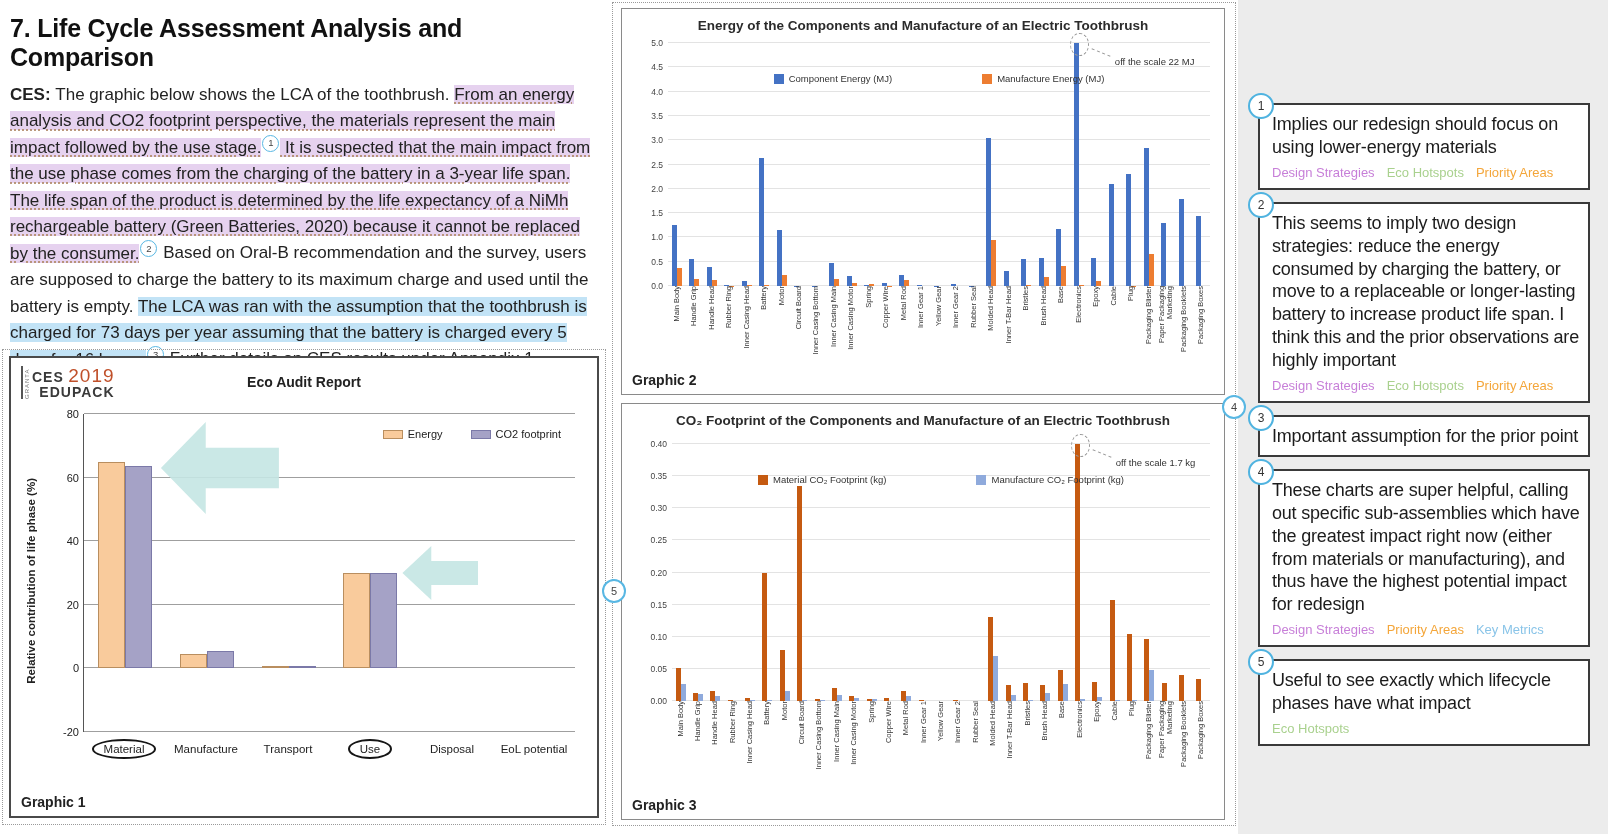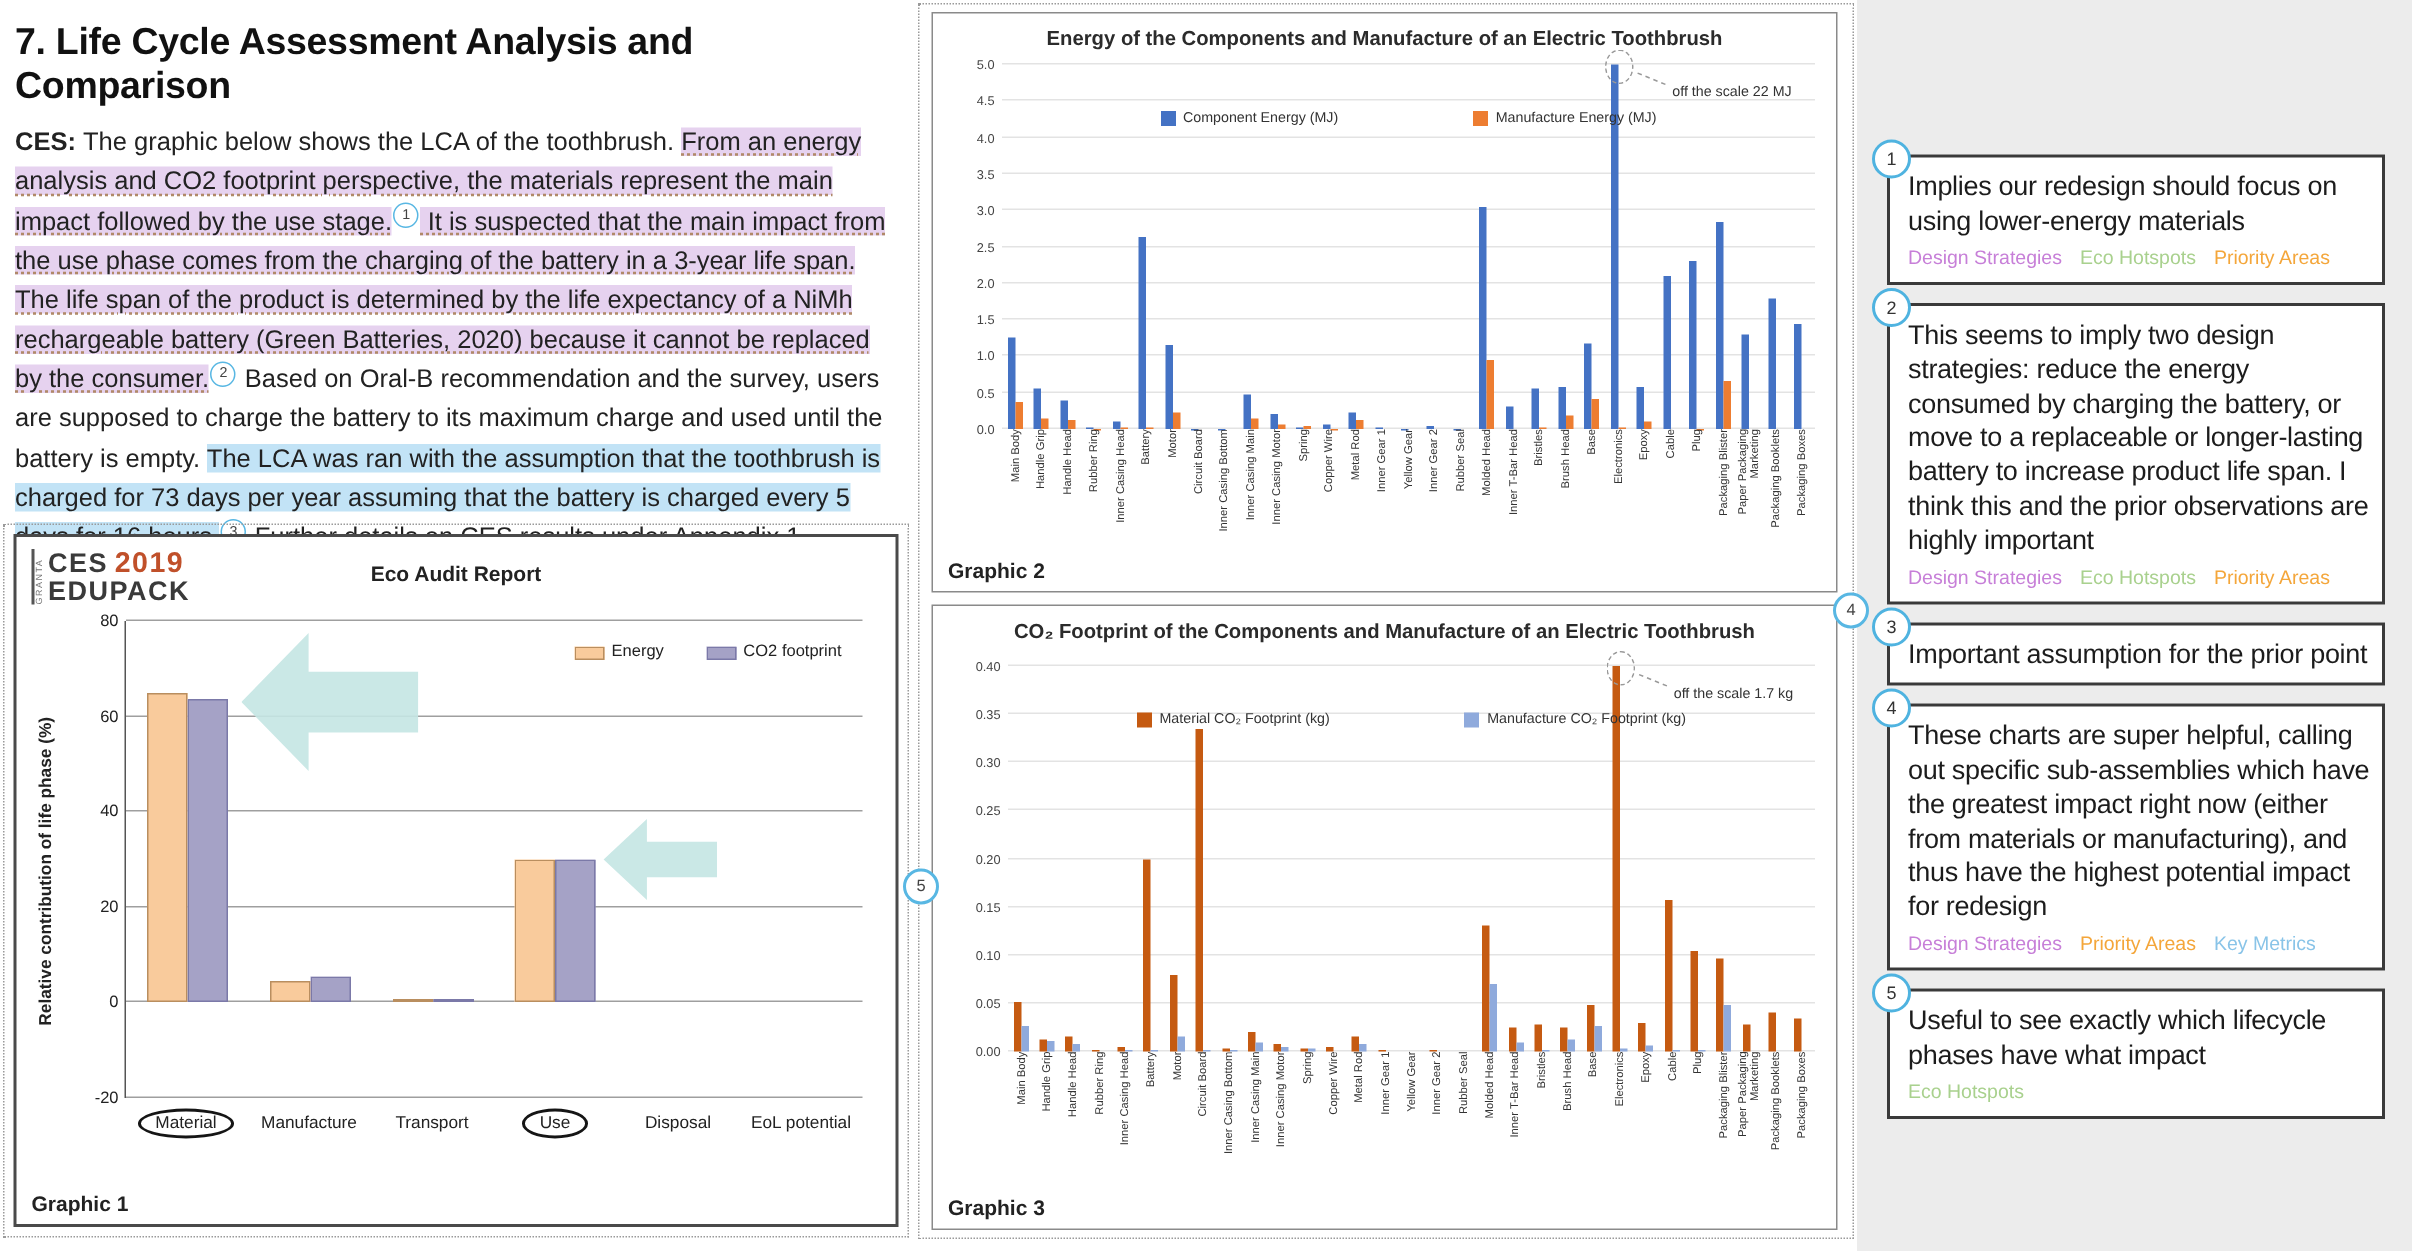--- a/index.html
+++ b/index.html
@@ -14,22 +14,22 @@
   .seg.blue{background:#c2e3f6;}
   .num-marker{display:inline-flex;align-items:center;justify-content:center;width:15px;height:15px;border-radius:50%;
     border:1.6px solid #58b7e3;background:#fff;color:#444;font-size:9.5px;vertical-align:super;margin:0 1px;line-height:1;}
 
   .g1-outer{position:absolute;left:2px;top:349px;width:602px;height:474px;border:1.5px dotted #9a9a9a;}
   .chartbox{background:#fff;position:relative;}
   .g1{position:absolute;left:6px;top:6px;right:6px;bottom:6px;border:2px solid #4a4a4a;}
   .ces-logo{position:absolute;top:8px;left:10px;display:flex;align-items:stretch;gap:2px;}
   .granta{writing-mode:vertical-rl;transform:rotate(180deg);font-size:6px;color:#777;letter-spacing:1px;border-right:2px solid #555;padding-right:1px;}
   .logo-lines{line-height:1;}
-  .ces,.edu{font-size:18px;font-weight:bold;color:#3a3a3a;letter-spacing:1px;}
-  .yr{font-size:19px;font-weight:bold;color:#c0502a;letter-spacing:1px;}
+  .ces,.edu{font-size:14px;font-weight:bold;color:#3a3a3a;letter-spacing:1px;text-align:right;}
+  .yr{font-size:19px;font-weight:normal;color:#c0502a;letter-spacing:1px;}
   .g1-title{position:absolute;top:16px;left:0;right:0;text-align:center;font-weight:bold;font-size:14px;color:#222;}
   .g1-ylabel{position:absolute;left:14px;top:120px;writing-mode:vertical-rl;transform:rotate(180deg);font-weight:bold;font-size:11.5px;color:#222;}
   .g1 .chart-area{position:absolute;top:56px;left:72px;right:22px;bottom:50px;}
   .g1 .plot{position:absolute;left:0;right:0;top:0;bottom:34px;border-left:1.5px solid #555;}
   .g1 .labels{position:absolute;left:0;right:0;bottom:0;height:34px;display:flex;align-items:center;}
   .g1 .lab{flex:1;text-align:center;font-size:11.5px;color:#222;}
   .g1 .lab .circled{border:2px solid #151515;border-radius:50%;padding:2px 10px;}
   .g1 .gridline{position:absolute;left:0;right:0;height:1px;background:#9f9f9f;}
   .g1 .ytick{font-size:11px;color:#222;}
   .g1 .legend{position:absolute;top:14px;right:14px;display:flex;gap:28px;font-size:11px;color:#222;}
@@ -47,21 +47,21 @@
   .gridline{position:absolute;left:0;right:0;height:1px;background:#e3e3e3;}
   .ytick{position:absolute;right:100%;margin-right:5px;transform:translateY(50%);font-size:8.5px;color:#444;white-space:nowrap;}
   .bars{position:absolute;inset:0;display:flex;}
   .group{flex:1;position:relative;}
   .bar{position:absolute;}
   .labels{position:absolute;left:0;right:0;bottom:0;display:flex;}
   .g2 .labels{height:84px;} .g3 .labels{height:92px;}
   .labels.rot .lab{flex:1;display:flex;justify-content:center;align-items:flex-start;overflow:hidden;}
   .labels.rot .lab span{writing-mode:vertical-rl;transform:rotate(180deg);font-size:7.5px;color:#333;line-height:1.1;max-height:90px;text-align:right;}
   .g2 .legend,.g3 .legend{position:absolute;top:30px;left:0;right:0;display:flex;justify-content:center;gap:90px;font-size:9.5px;color:#333;}
-  .leg-item{display:inline-flex;align-items:flex-end;gap:5px;}
+  .leg-item{display:inline-flex;align-items:center;gap:5px;}
   .swatch{display:inline-block;width:10px;height:10px;}
   .g1 .swatch{width:20px;height:9px;}
   .offscale-circle{position:absolute;top:-10px;width:17px;height:21px;border:1.5px dashed #999;border-radius:50%;}
   .offscale-line{position:absolute;top:9px;width:20px;border-top:1.5px dashed #999;transform:rotate(22deg);}
   .offscale-text{position:absolute;top:13px;font-size:9.5px;color:#333;white-space:nowrap;text-align:right;}
   .arrow{position:absolute;transform:translateY(-50%);background:#c4e6e3;opacity:.9;
     clip-path:polygon(0 50%,38% 0,38% 28%,100% 28%,100% 72%,38% 72%,38% 100%);}
   .arrow.large{width:118px;height:92px;}
   .arrow.small{width:76px;height:54px;}
   .marker{position:absolute;display:flex;align-items:center;justify-content:center;width:20px;height:20px;border-radius:50%;

